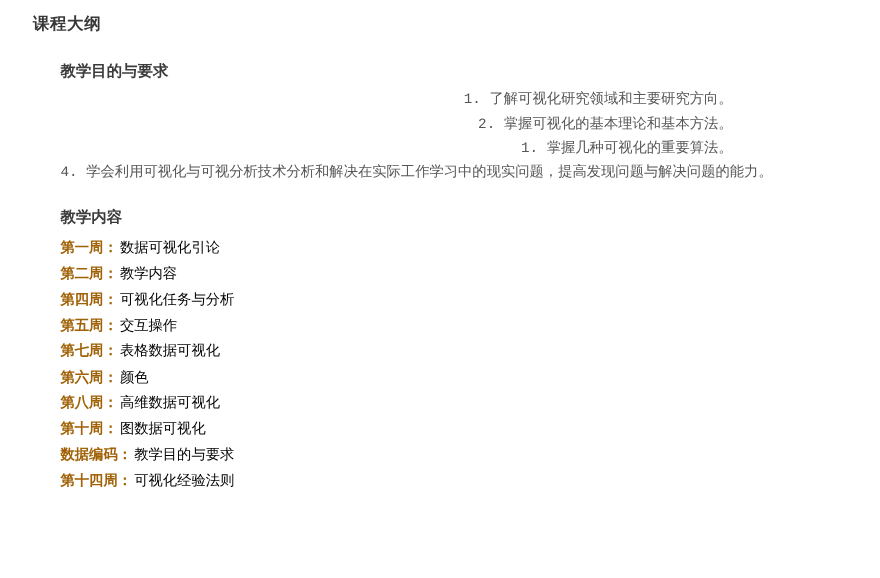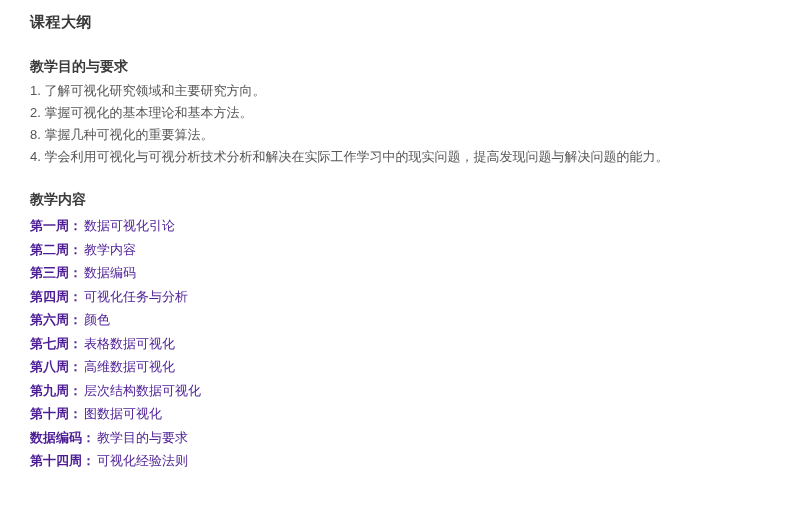--- a/index.html
+++ b/index.html
@@ -18,101 +18,101 @@
   }
   .page-title {
     font-size: 15px;
     font-weight: bold;
     color: #383838;
     margin: 0;
     line-height: 18px;
     letter-spacing: 0.5px;
   }
   .doc-body {
+    margin-left: 25px;
+    font-family: Liberation Mono, monospace;
   }
   .section-heading {
     font-size: 14px;
     font-weight: bold;
     color: #3c3c3c;
     margin: 0;
     line-height: 17px;
   }
   .heading-objectives { margin-top: 27px; }
   .heading-content   { margin-top: 23px; }
   .objectives-list {
     margin: 5px 0 0 0;
     padding: 0;
     list-style: none;
+    text-align: right;
   }
   .objective-item {
     font-size: 13px;
     color: #565656;
     line-height: 22px;
     white-space: nowrap;
   }
   .weeks-list {
     margin-top: 11px;
   }
   .week-row {
     font-size: 13px;
     line-height: 14px;
     margin-bottom: 9.5px;
     white-space: nowrap;
   }
   .week-label {
     font-weight: bold;
-    color: #4c1d95;
+    color: #a16207;
   }
   .week-topic {
-    color: #4c1d95;
+    color: #000000;
     margin-left: 2px;
   }
 </style>
 </head>
 <body>
 
 <div class="page">
 
   <h1 class="page-title">课程大纲</h1>
 
   <div class="doc-body">
 
     <h2 class="section-heading heading-objectives">教学目的与要求</h2>
     <ul class="objectives-list">
       <li class="objective-item">1. 了解可视化研究领域和主要研究方向。</li>
       <li class="objective-item">2. 掌握可视化的基本理论和基本方法。</li>
-      <li class="objective-item">8. 掌握几种可视化的重要算法。</li>
+      <li class="objective-item">1. 掌握几种可视化的重要算法。</li>
       <li class="objective-item">4. 学会利用可视化与可视分析技术分析和解决在实际工作学习中的现实问题，提高发现问题与解决问题的能力。</li>
     </ul>
 
     <h2 class="section-heading heading-content">教学内容</h2>
     <div class="weeks-list">
       <div class="week-row">
         <span class="week-label">第一周：</span><span class="week-topic">数据可视化引论</span>
       </div>
       <div class="week-row">
         <span class="week-label">第二周：</span><span class="week-topic">教学内容</span>
       </div>
       <div class="week-row">
-        <span class="week-label">第三周：</span><span class="week-topic">数据编码</span>
+        <span class="week-label">第四周：</span><span class="week-topic">可视化任务与分析</span>
       </div>
       <div class="week-row">
-        <span class="week-label">第四周：</span><span class="week-topic">可视化任务与分析</span>
+        <span class="week-label">第五周：</span><span class="week-topic">交互操作</span>
+      </div>
+      <div class="week-row">
+        <span class="week-label">第七周：</span><span class="week-topic">表格数据可视化</span>
       </div>
       <div class="week-row">
         <span class="week-label">第六周：</span><span class="week-topic">颜色</span>
       </div>
       <div class="week-row">
-        <span class="week-label">第七周：</span><span class="week-topic">表格数据可视化</span>
-      </div>
-      <div class="week-row">
         <span class="week-label">第八周：</span><span class="week-topic">高维数据可视化</span>
-      </div>
-      <div class="week-row">
-        <span class="week-label">第九周：</span><span class="week-topic">层次结构数据可视化</span>
       </div>
       <div class="week-row">
         <span class="week-label">第十周：</span><span class="week-topic">图数据可视化</span>
       </div>
       <div class="week-row">
         <span class="week-label">数据编码：</span><span class="week-topic">教学目的与要求</span>
       </div>
       <div class="week-row">
         <span class="week-label">第十四周：</span><span class="week-topic">可视化经验法则</span>
       </div>

